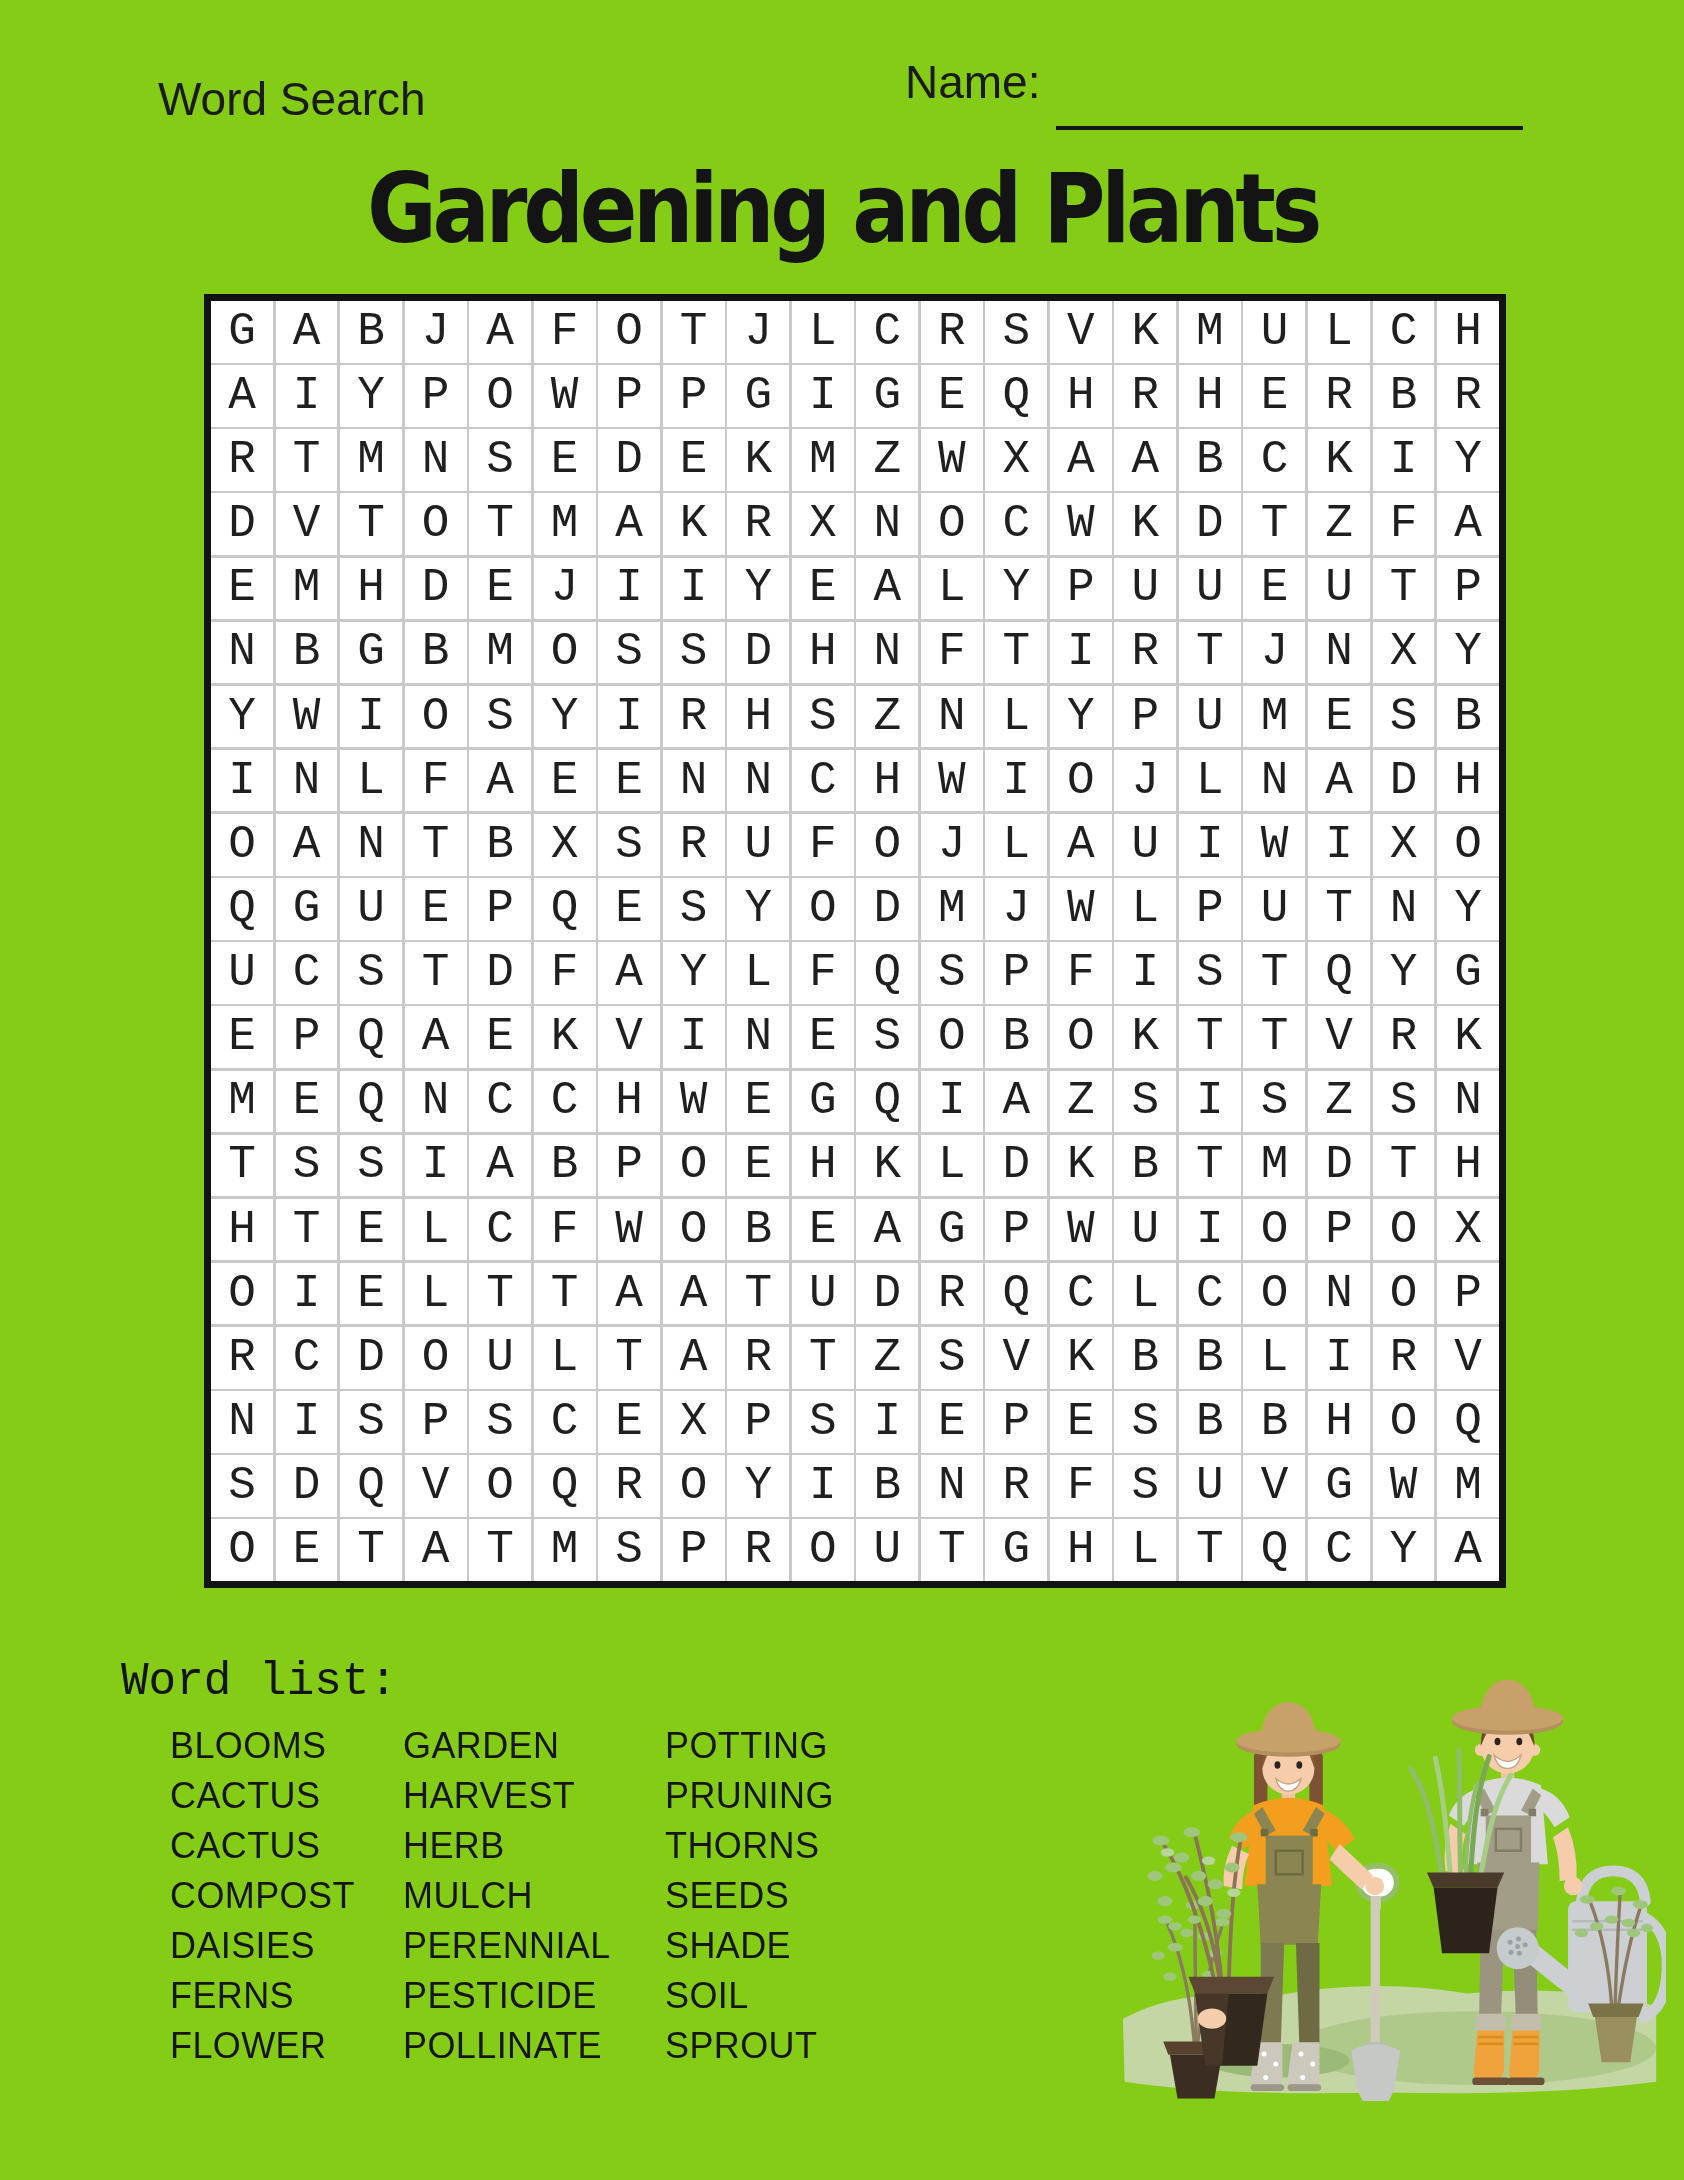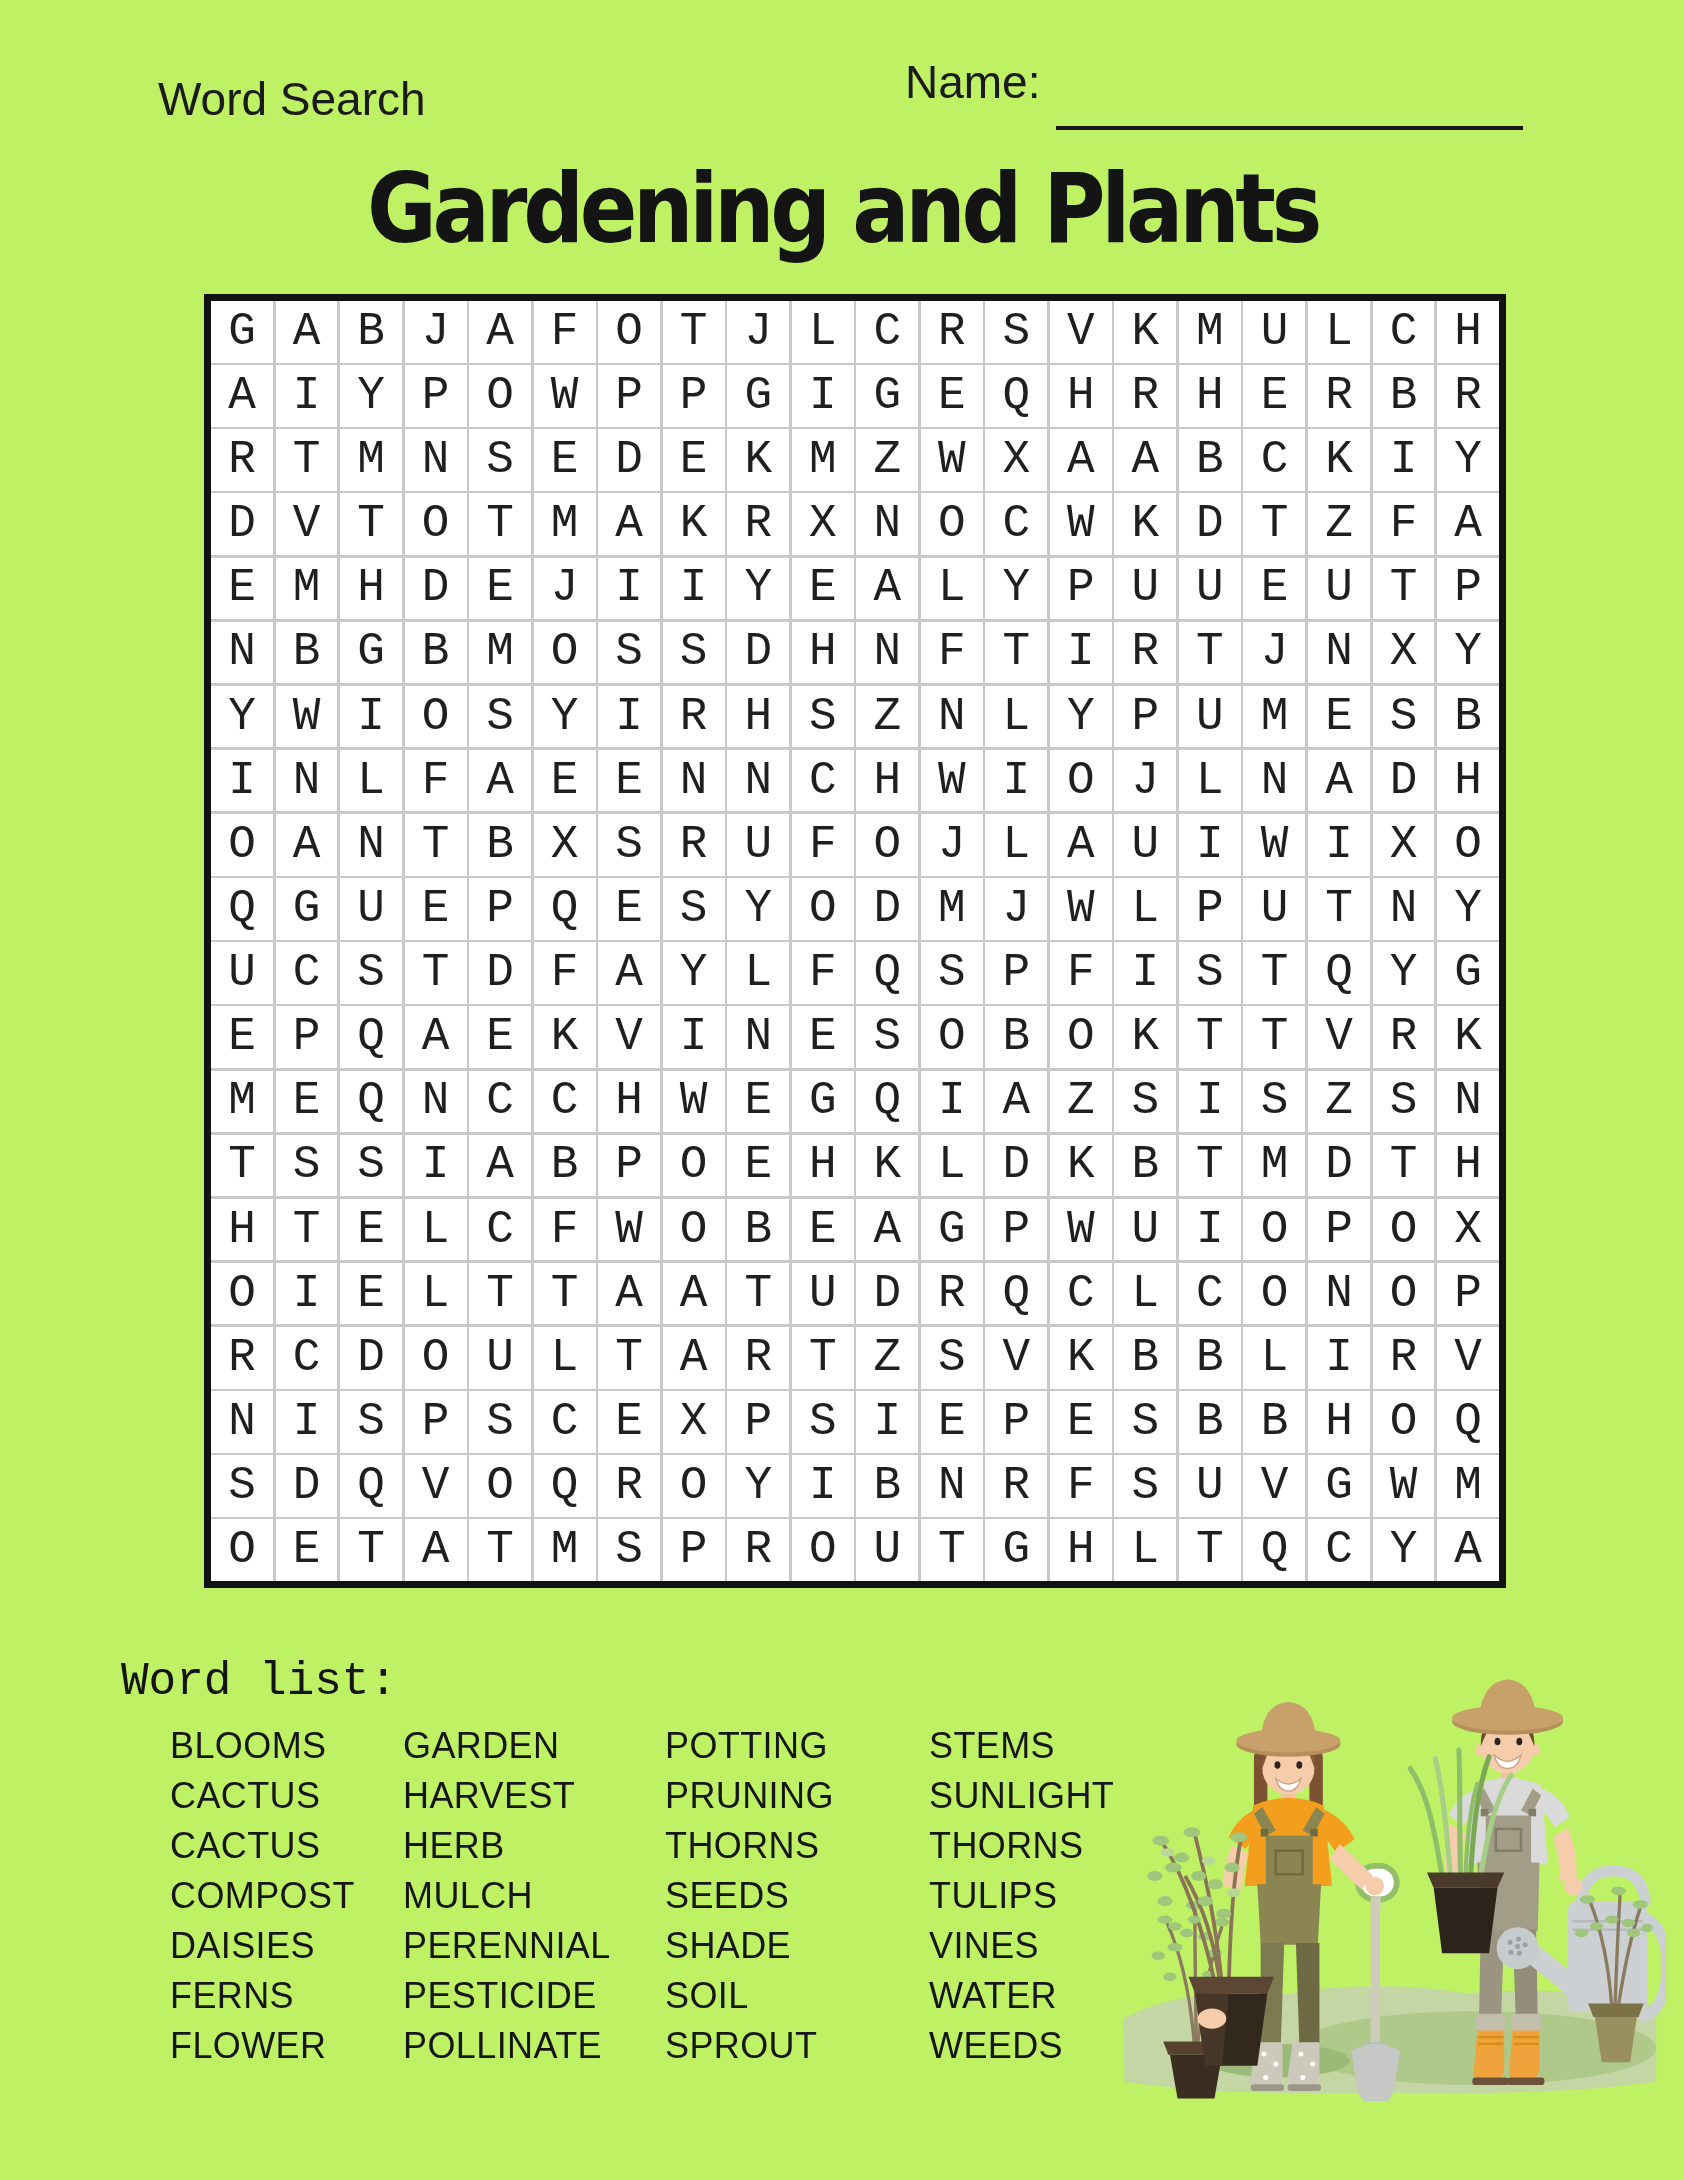--- a/index.html
+++ b/index.html
@@ -1,16 +1,16 @@
 <!DOCTYPE html>
 <html style="font-size:13.6px"><head>
 <meta charset="utf-8">
 <style>
   html,body{margin:0;padding:0;background:#ffffff;}
-  .page{position:relative;width:1685px;height:2181px;background:#bef264;
+  .page{position:relative;width:1685px;height:2181px;background:#84cc16;
         font-family:"Liberation Sans",sans-serif;overflow:hidden;}
 
   
   .ws-label{position:absolute;left:158px;top:72px;font-size:46px;color:#1b1b1b;}
   .name-label{position:absolute;left:905px;top:55px;font-size:46px;color:#1b1b1b;}
   .name-line{position:absolute;left:1056px;top:82px;width:467px;height:44px;
              border-bottom:4.3px solid #161616;}
 
   
   .title{position:absolute;top:152px;left:0;width:100%;text-align:center;
@@ -473,29 +473,20 @@
         <div class="word">POLLINATE</div>
       </div>
       <div class="word-col">
         <div class="word">POTTING</div>
         <div class="word">PRUNING</div>
         <div class="word">THORNS</div>
         <div class="word">SEEDS</div>
         <div class="word">SHADE</div>
         <div class="word">SOIL</div>
         <div class="word">SPROUT</div>
-      </div>
-      <div class="word-col">
-        <div class="word">STEMS</div>
-        <div class="word">SUNLIGHT</div>
-        <div class="word">THORNS</div>
-        <div class="word">TULIPS</div>
-        <div class="word">VINES</div>
-        <div class="word">WATER</div>
-        <div class="word">WEEDS</div>
       </div>
     </div>
 
   <svg class="illustration" viewBox="0 0 656 568" xmlns="http://www.w3.org/2000/svg">
 
     <g>
       <path d="M10,470 Q80,432 180,445 Q300,420 420,440 Q540,428 645,455 L645,545 Q520,562 320,558 Q120,562 12,545 Z" fill="#c3d6a4"></path>
       <ellipse cx="430" cy="505" rx="215" ry="44" fill="#aec989"></ellipse>
       <ellipse cx="195" cy="520" rx="85" ry="20" fill="#9cba77"></ellipse>
     </g>

